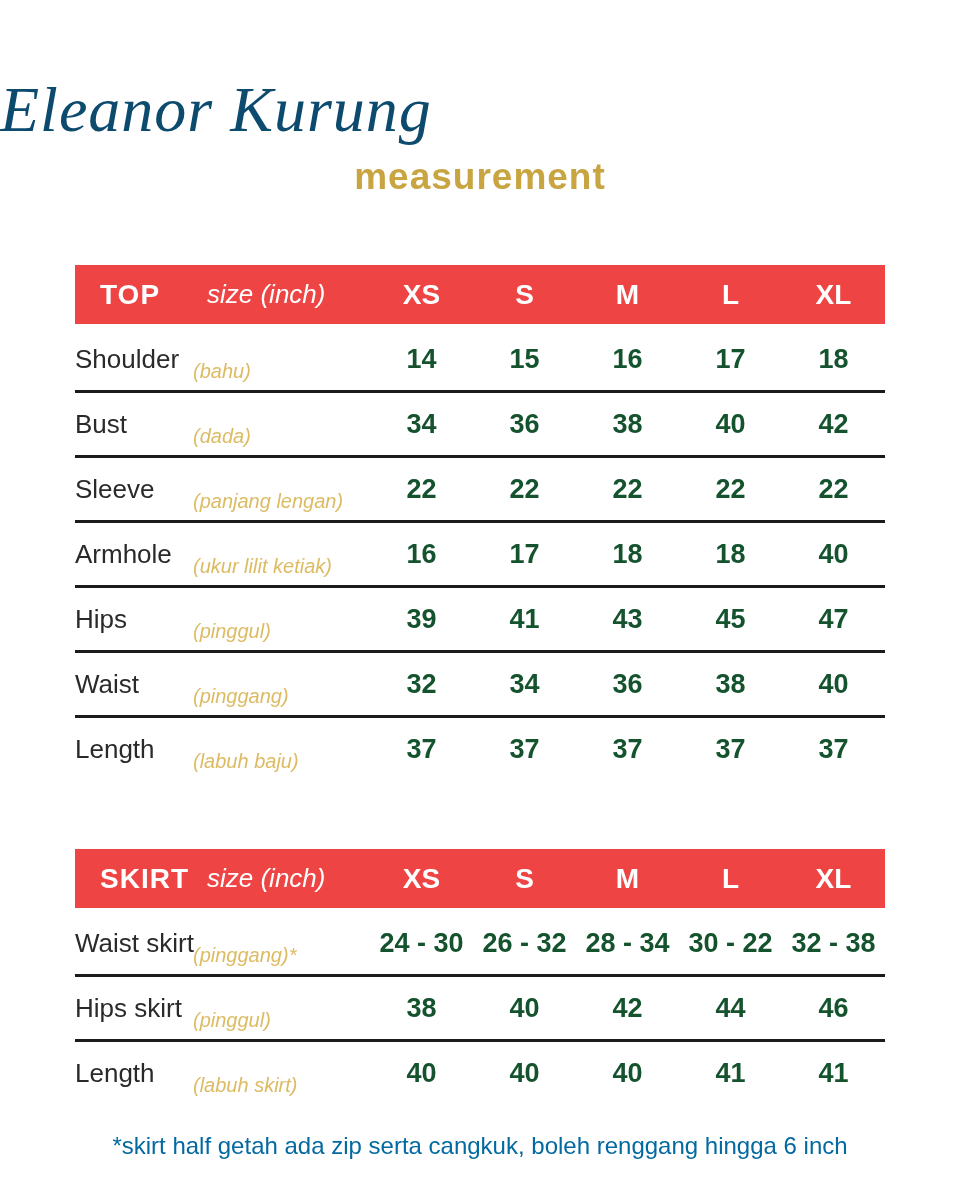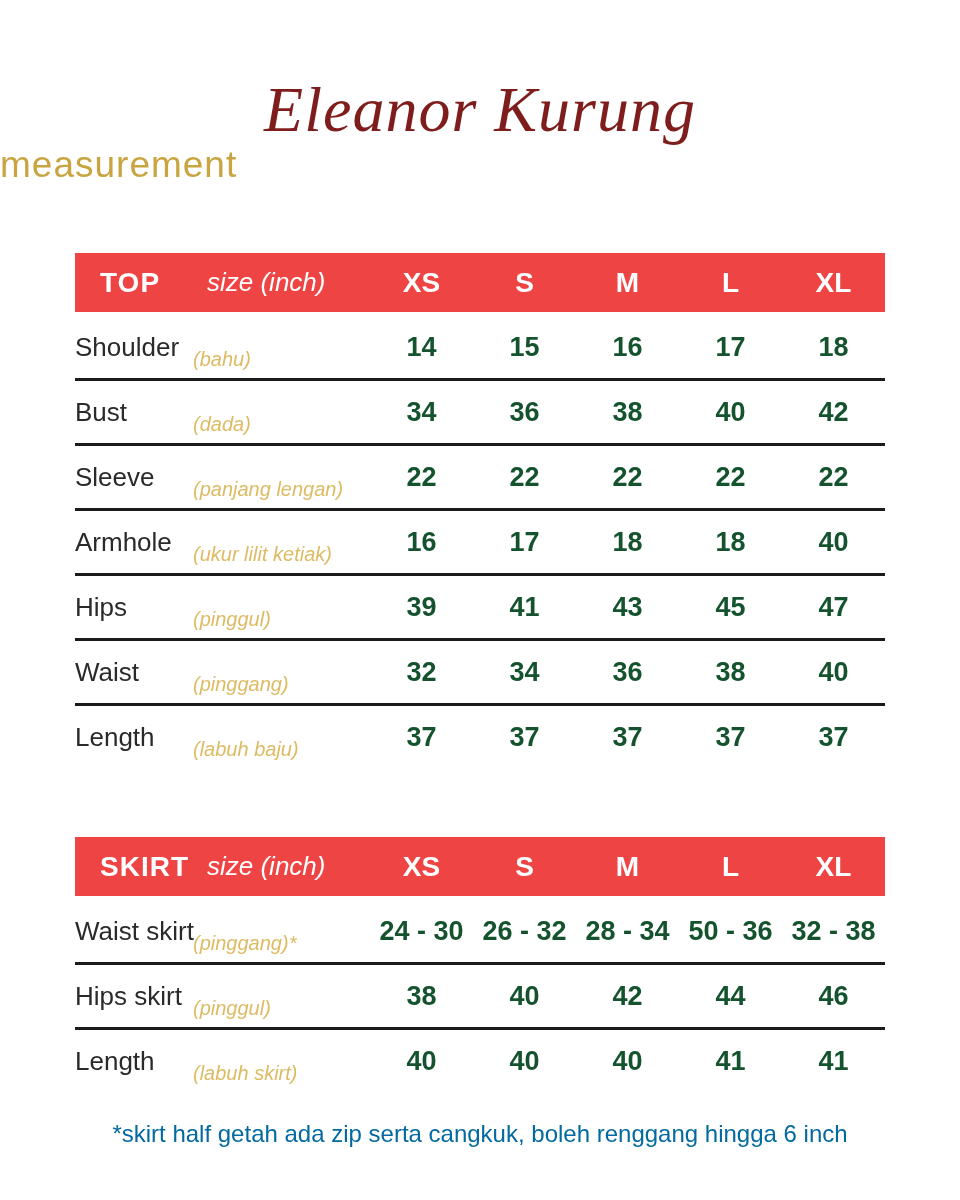--- a/index.html
+++ b/index.html
@@ -9,35 +9,36 @@
   }
   body {
     width: 960px;
     height: 1200px;
     font-family: "Liberation Sans", sans-serif;
     position: relative;
     overflow: hidden;
   }
   .brand-title {
     margin-top: 78px;
-    text-align: center;
+    text-align: left;
     font-family: "Liberation Serif", serif;
     font-style: italic;
     font-size: 64px;
     line-height: 1;
-    color: #7f1d1d;
+    color: #0c4a6e;
     letter-spacing: 1px;
   }
   .brand-subtitle {
-    margin-top: 4px;
-    text-align: left;
+    margin-top: 16px;
+    text-align: center;
     font-size: 37px;
     line-height: 1;
     color: #C9A542;
     letter-spacing: 1px;
+    font-weight: bold;
   }
   .size-table {
     width: 810px;
     margin: 0 auto;
   }
   .size-table.first { margin-top: 70px; }
   .size-table.second { margin-top: 69px; }
   .table-header {
     display: grid;
     grid-template-columns: 118px 177px repeat(5, 1fr);
@@ -195,21 +196,21 @@
           <span class="th-col">L</span>
           <span class="th-col">XL</span>
         </div>
         <div class="rows">
           <div class="table-row">
             <span class="row-label">Waist skirt</span>
             <span class="row-malay">(pinggang)*</span>
             <span class="cell">24 - 30</span>
             <span class="cell">26 - 32</span>
             <span class="cell">28 - 34</span>
-            <span class="cell">50 - 36</span>
+            <span class="cell">30 - 22</span>
             <span class="cell">32 - 38</span>
           </div>
           <div class="table-row">
             <span class="row-label">Hips skirt</span>
             <span class="row-malay">(pinggul)</span>
             <span class="cell">38</span>
             <span class="cell">40</span>
             <span class="cell">42</span>
             <span class="cell">44</span>
             <span class="cell">46</span>

